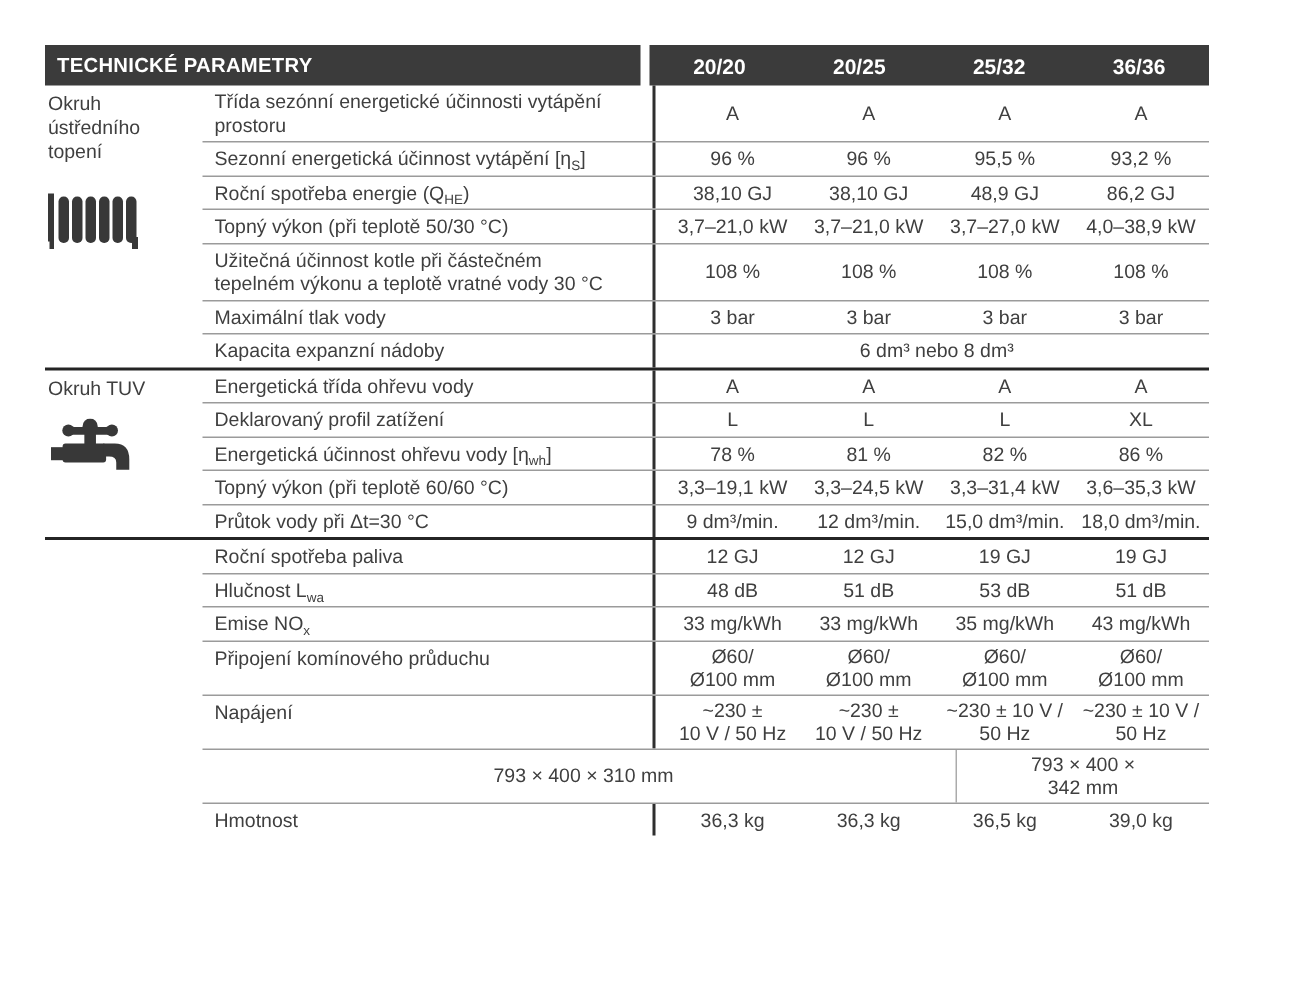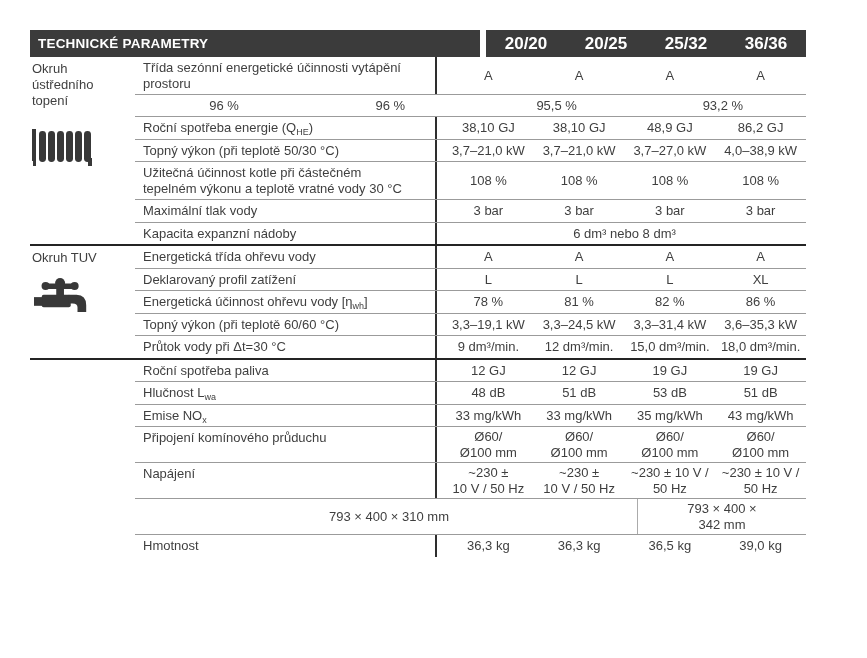--- a/index.html
+++ b/index.html
@@ -17,42 +17,42 @@
     left: 30px;
     top: 30px;
     width: 776px;
   }
   
   .hdr {
     display: flex;
     height: 27px;
   }
   .hdr-left {
-    width: 450px;
+    width: 397px;
     background: #3b3b3b;
     color: #ffffff;
     font-weight: bold;
     font-size: 13.5px;
     display: flex;
     align-items: center;
     padding-left: 8px;
     box-sizing: border-box;
     letter-spacing: 0.2px;
   }
   .hdr-right {
     flex: 1;
     margin-left: 6px;
     background: #3b3b3b;
     display: flex;
   }
   .hdr-col {
     flex: 1;
     color: #ffffff;
     font-weight: bold;
-    font-size: 17px;
+    font-size: 14px;
     display: flex;
     align-items: center;
     justify-content: center;
   }
   
   .section {
     display: flex;
   }
   .section.thick-top {
     border-top: 2.5px solid #242424;
@@ -159,20 +159,23 @@
               </div>
               <div class="value-cell" style="flex: 1 1 0%;">
                 <span>A</span>
               </div>
               <div class="value-cell" style="flex: 1 1 0%;">
                 <span>A</span>
               </div>
             </div>
           </div>
           <div class="row">
+            <div class="label-cell">
+              <span>Sezonní energetická účinnost vytápění [η<sub>S</sub>]</span>
+            </div>
             <div class="values-row">
               <div class="value-cell" style="flex: 1 1 0%;">
                 <span>96 %</span>
               </div>
               <div class="value-cell" style="flex: 1 1 0%;">
                 <span>96 %</span>
               </div>
               <div class="value-cell" style="flex: 1 1 0%;">
                 <span>95,5 %</span>
               </div>

